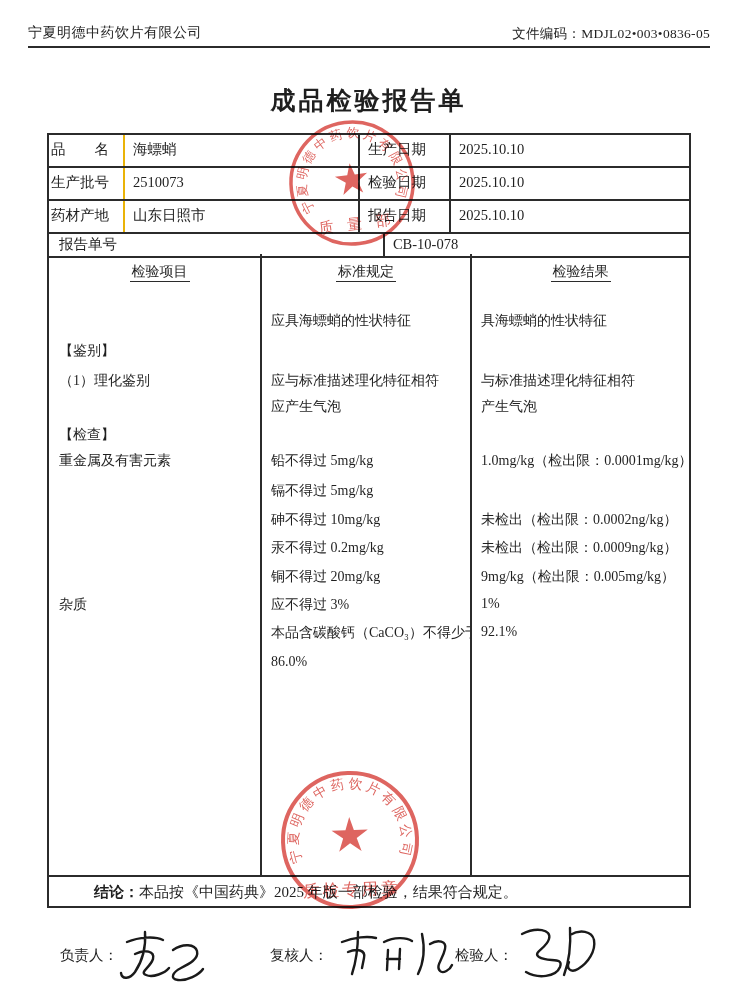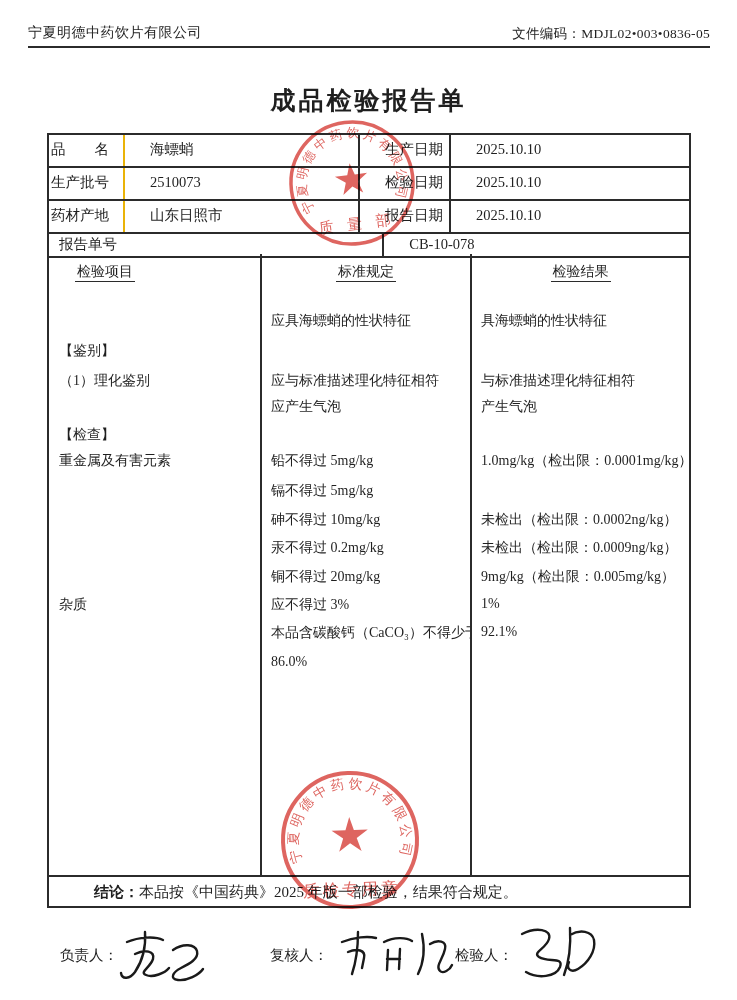--- a/index.html
+++ b/index.html
@@ -10,35 +10,35 @@
               border-bottom:2px solid #2b2b2b;font-size:14px;}
   .doc-header .company{position:absolute;left:0;top:0;letter-spacing:.5px;}
   .doc-header .doccode{position:absolute;right:0;top:1px;font-size:13.5px;letter-spacing:.3px;}
   .title{position:absolute;left:0;top:84px;width:737px;text-align:center;
          font-size:25px;font-weight:bold;letter-spacing:3px;}
   
   .sheet{position:absolute;left:47px;top:133px;width:644px;height:775px;
          border:2px solid #2b2b2b;box-sizing:border-box;font-size:14.5px;}
   .irow{display:flex;border-bottom:2px solid #2b2b2b;height:31px;line-height:29px;}
   .irow.r4{height:22px;line-height:20px;border-bottom:2px solid #2b2b2b;}
-  .cell{box-sizing:border-box;padding-left:25px;overflow:hidden;white-space:nowrap;}
+  .cell{box-sizing:border-box;padding-left:8px;overflow:hidden;white-space:nowrap;}
   .c-label1{width:76px;border-right:2px solid #eab308;padding-left:2px;}
   .c-value1{width:235px;border-right:2px solid #2b2b2b;}
   .c-label2{width:91px;border-right:2px solid #2b2b2b;}
   .c-value2{width:236px;border-radius:14px;}
   .c-repno{width:361px;border-right:2px solid #2b2b2b;padding-left:10px;}
   .c-repval{width:327px;}
   
   .main{position:absolute;left:0;top:119px;width:640px;height:621px;display:flex;}
   .mcol{position:relative;box-sizing:border-box;height:100%;font-size:14px;}
   .mc1{width:213px;border-right:2px solid #2b2b2b;}
   .mc2{width:210px;border-right:2px solid #2b2b2b;}
   .mc3{width:217px;}
   .mhead{position:absolute;top:9px;width:100%;text-align:center;}
-  .mhead.left{text-align:left;padding-left:10px;box-sizing:border-box;margin-left:16px;}
+  .mhead.left{text-align:center;padding-left:10px;box-sizing:border-box;}
   .mhead span{border-bottom:1.5px solid #2b2b2b;padding:0 2px 2px 2px;}
   .mline{position:absolute;left:0;width:100%;box-sizing:border-box;
          padding-left:9px;white-space:nowrap;overflow:hidden;}
   .mc1 .mline{padding-left:10px;}
   
   .conclusion{position:absolute;left:0;top:740px;width:640px;height:31px;line-height:30px;
               border-top:2px solid #2b2b2b;box-sizing:border-box;padding-left:45px;
               font-size:15px;white-space:nowrap;}
   .conclusion b{font-weight:bold;}
   

